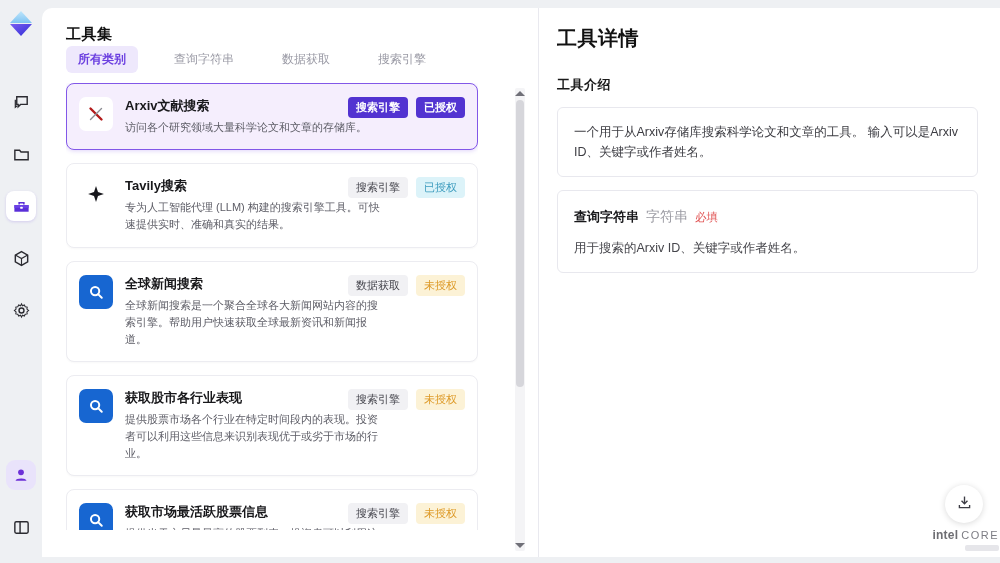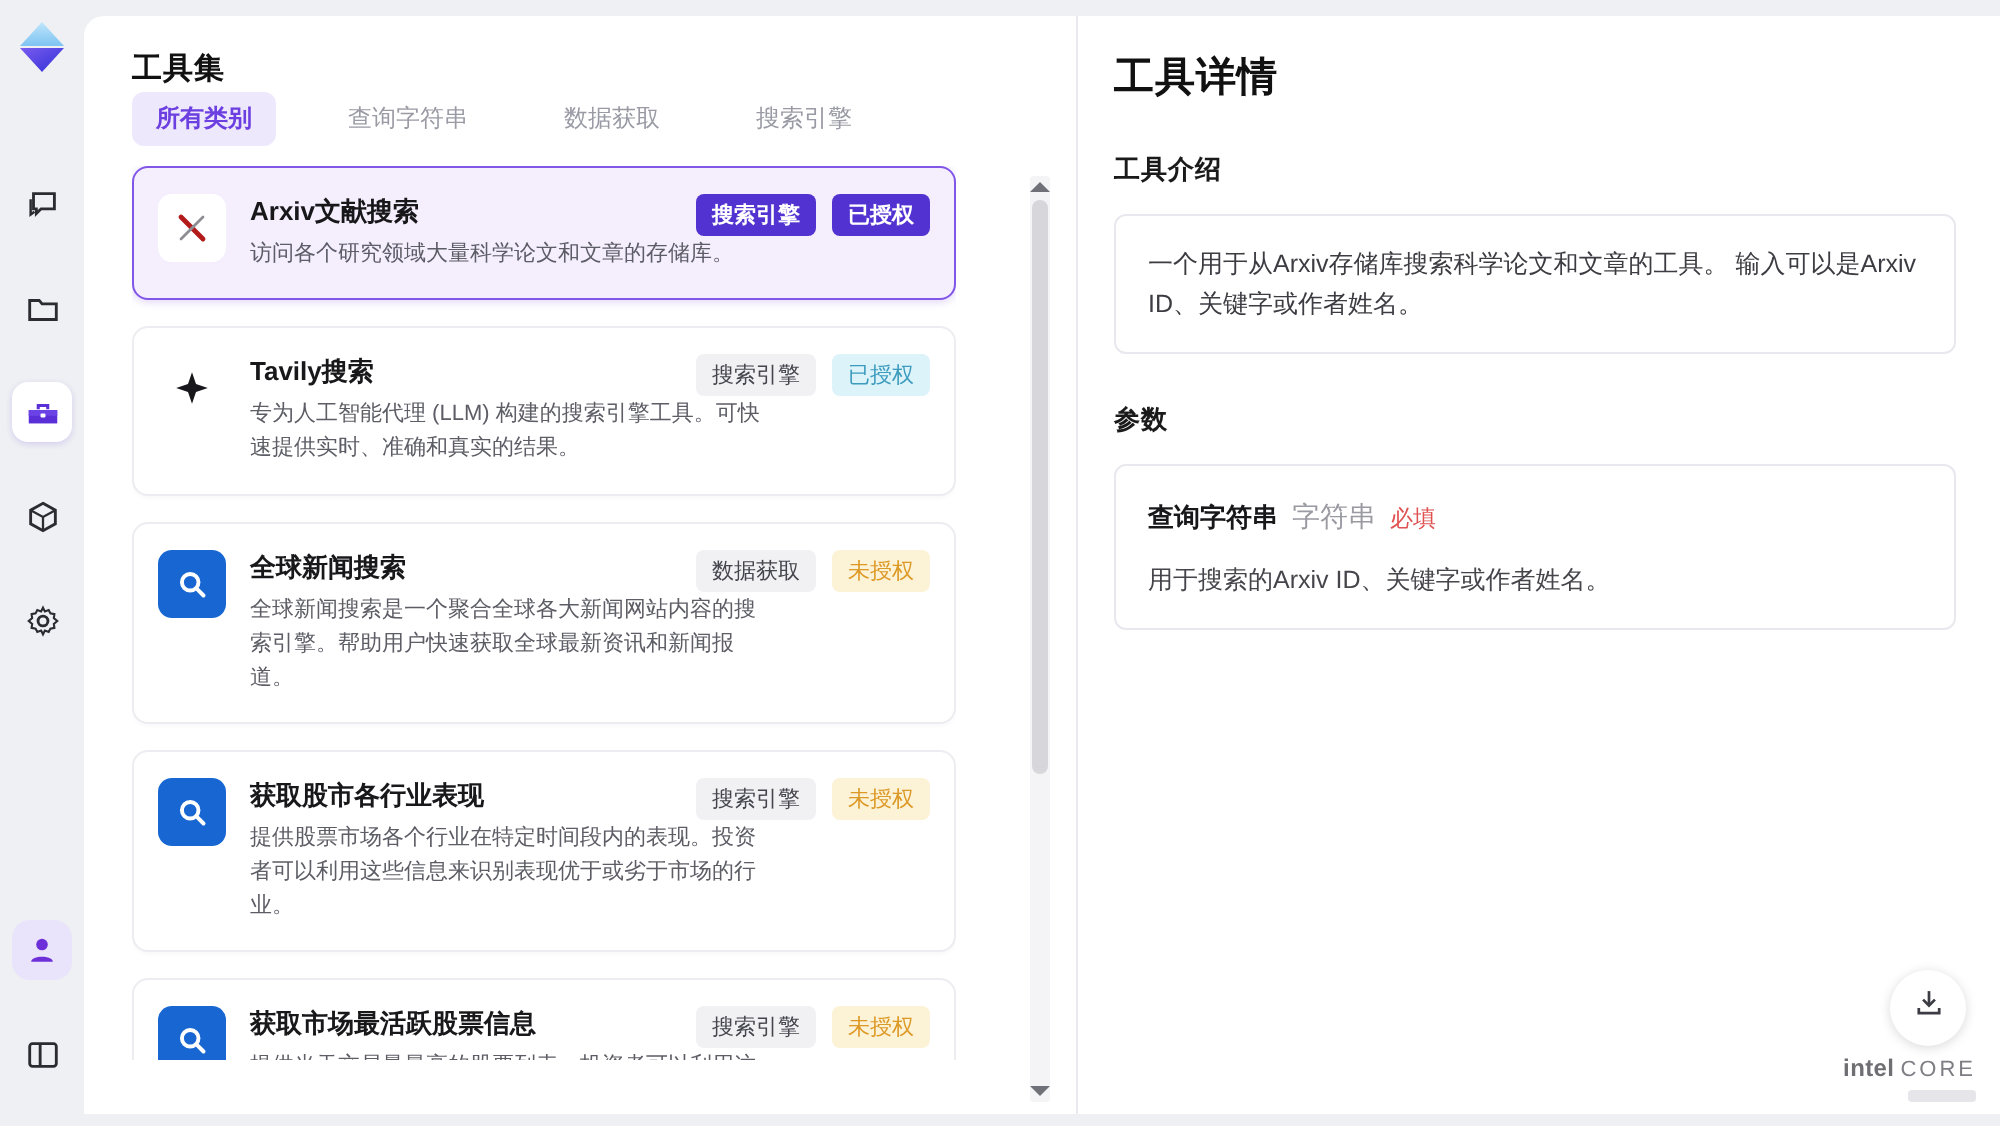--- a/index.html
+++ b/index.html
@@ -53,21 +53,21 @@
   .section-title{font-size:13px;font-weight:bold;color:#1a1a1a;margin-top:24px;letter-spacing:.5px;}
   .detail-box{margin-top:13px;border:1px solid #e8e8ee;border-radius:6px;background:#fff;padding:14px 16px;font-size:12.5px;color:#3c3c42;line-height:1.6;}
   .param-head{display:flex;align-items:baseline;gap:7px;}
   .param-name{font-size:13px;font-weight:bold;color:#18181b;}
   .param-type{font-size:14px;color:#9a9aa2;}
   .param-required{font-size:11.5px;color:#e05252;text-align:right;}
   .param-desc{margin-top:10px;font-size:12.5px;color:#45454b;}
 
   
   .download-fab{position:absolute;right:17px;bottom:40px;width:38px;height:38px;border-radius:50%;background:#fff;box-shadow:0 1px 6px rgba(0,0,0,.15);display:flex;align-items:center;justify-content:center;cursor:pointer;}
-  .intel-mark{position:absolute;right:12px;bottom:12px;text-align:right;line-height:1.1;}
+  .intel-mark{position:absolute;right:1px;bottom:12px;text-align:right;line-height:1.1;}
   .intel-word{font-size:12px;font-weight:bold;color:#6e6e73;letter-spacing:.2px;}
   .core-word{font-size:11px;color:#7d7d84;letter-spacing:1.5px;margin-left:3px;}
   .intel-sub{margin-top:2px;margin-left:auto;width:34px;height:6px;background:#e6e6ea;border-radius:2px;}
 </style>
 </head>
 <body>
 
 <div class="app">
 
   <div class="rail">
@@ -257,21 +257,20 @@
         <div class="sb-arrow sb-up"></div>
         <div class="sb-thumb"></div>
         <div class="sb-arrow sb-down"></div>
       </div>
     </div>
 
     <div class="detail-panel">
       <div class="detail-title">工具详情</div>
       <div class="section-title">工具介绍</div>
       <div class="detail-box">一个用于从Arxiv存储库搜索科学论文和文章的工具。 输入可以是Arxiv ID、关键字或作者姓名。</div>
-      <div class="section-title">参数</div>
       <div id="params-list">
   <div class="detail-box">
     <div class="param-head">
       <span class="param-name">查询字符串</span>
       <span class="param-type">字符串</span>
       <span class="param-required">必填</span>
     </div>
     <div class="param-desc">用于搜索的Arxiv ID、关键字或作者姓名。</div>
   </div>
 </div>

